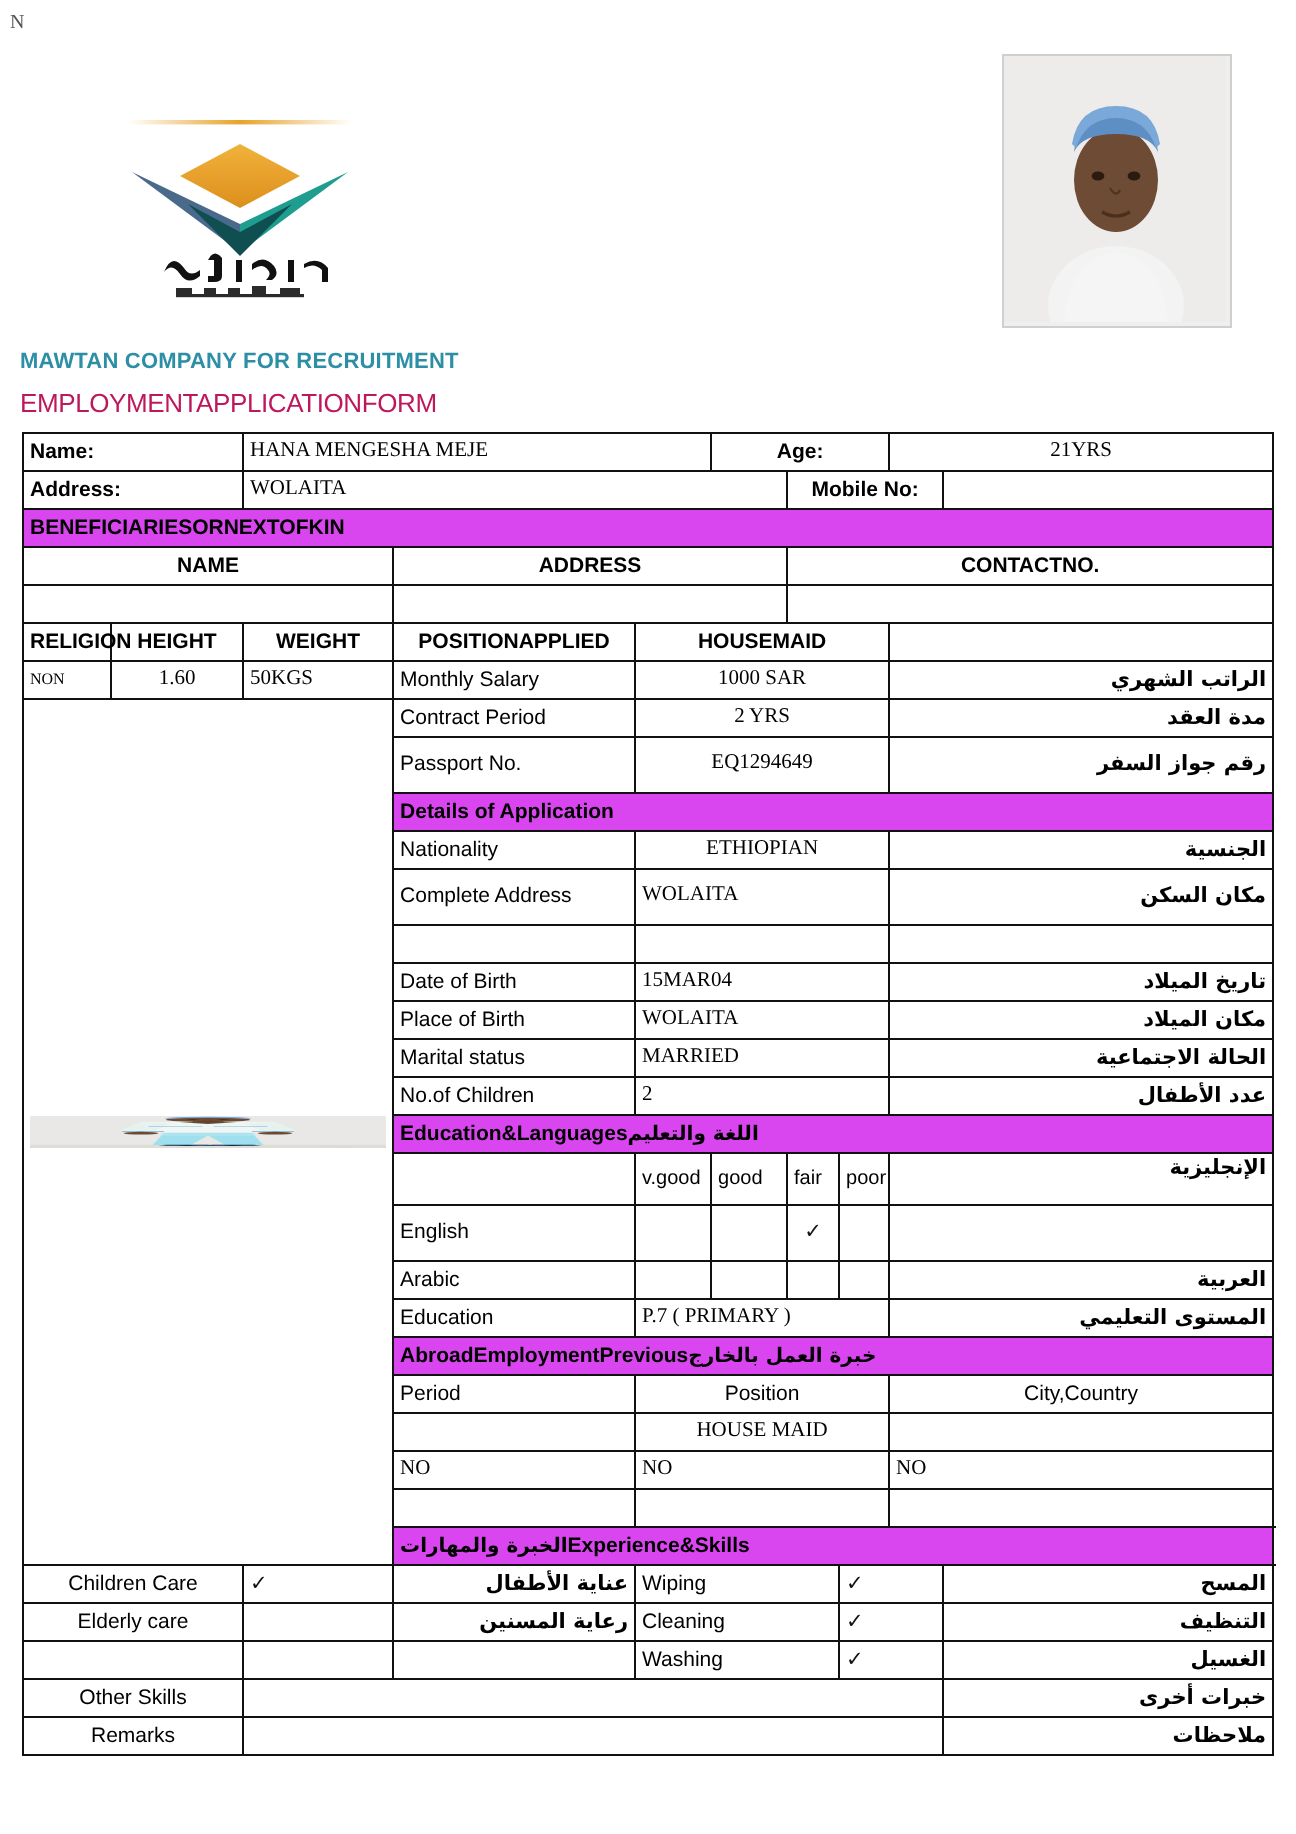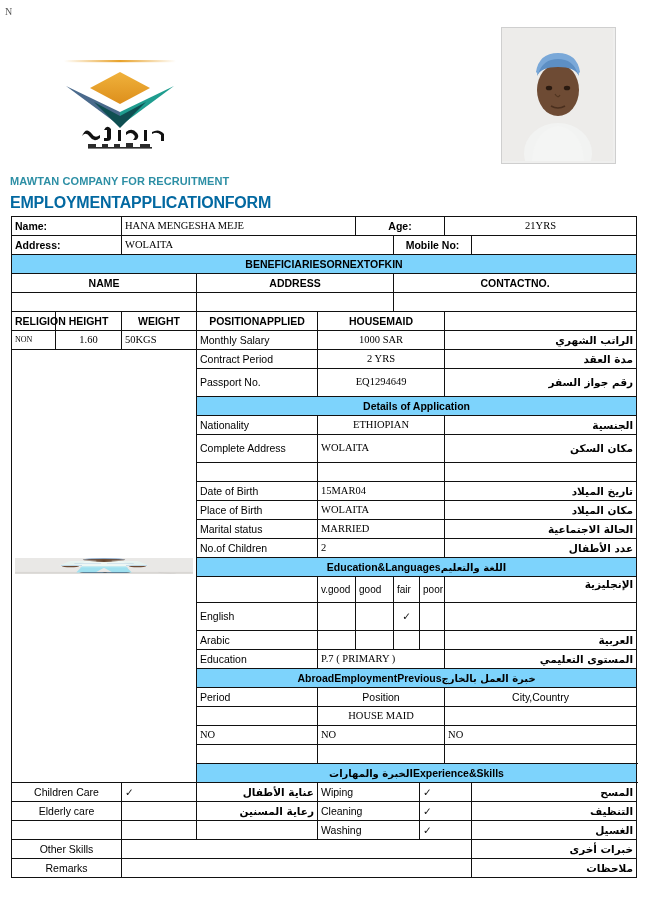--- a/index.html
+++ b/index.html
@@ -19,37 +19,37 @@
   .photo-head{
     position:absolute;left:501px;top:27px;width:113px;height:135px;
     border:1px solid #cfcfcf;overflow:hidden;background:#efefee;
   }
   .company-line{
     position:absolute;left:10px;top:175px;
     font-size:11px;font-weight:bold;color:#2d8fa5;letter-spacing:.1px;
   }
   .form-title{
     position:absolute;left:10px;top:194px;
-    font-size:16px;font-weight:bold;color:#0369a1;letter-spacing:-.2px;
+    font-size:13px;font-weight:normal;color:#be185d;letter-spacing:-.2px;
   }
 
   table.frm{
     position:absolute;left:11px;top:216px;width:625px;
     border-collapse:collapse;table-layout:fixed;
   }
   table.frm td{
     border:1px solid #111;
     font-size:10.5px;padding:1px 3px;vertical-align:middle;
     height:16px;line-height:1.15;
   }
   .lbl{font-weight:bold;font-size:12px;}
   .val{font-family:"Liberation Serif",serif;font-size:11px;vertical-align:top;}
   .ctr{text-align:center;}
   .band{
-    background:#7dd3fc;text-align:center;font-weight:bold;font-size:12.5px;
+    background:#d946ef;text-align:left;font-weight:bold;font-size:12.5px;
     height:18px;
   }
   .colhdr{text-align:center;font-weight:bold;font-size:12px;}
   .sub{font-size:10px;}
   .ar{
     text-align:right;direction:rtl;font-size:10px;
     font-family:"DejaVu Sans", sans-serif;font-weight:bold;margin-top:14px;
   }
   .arb{
     font-family:"DejaVu Sans", sans-serif;font-weight:bold;font-size:10px;

